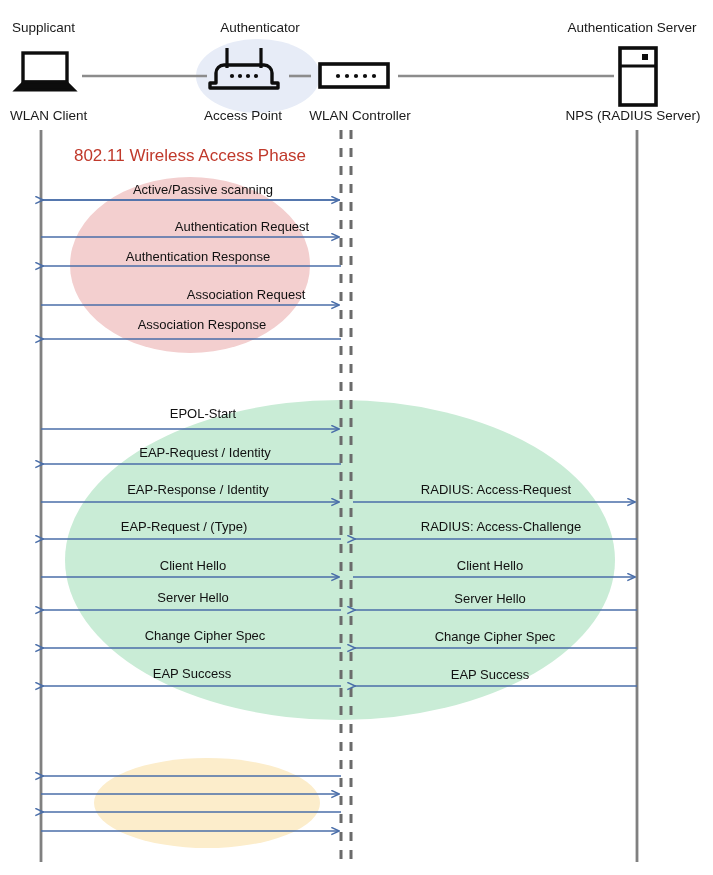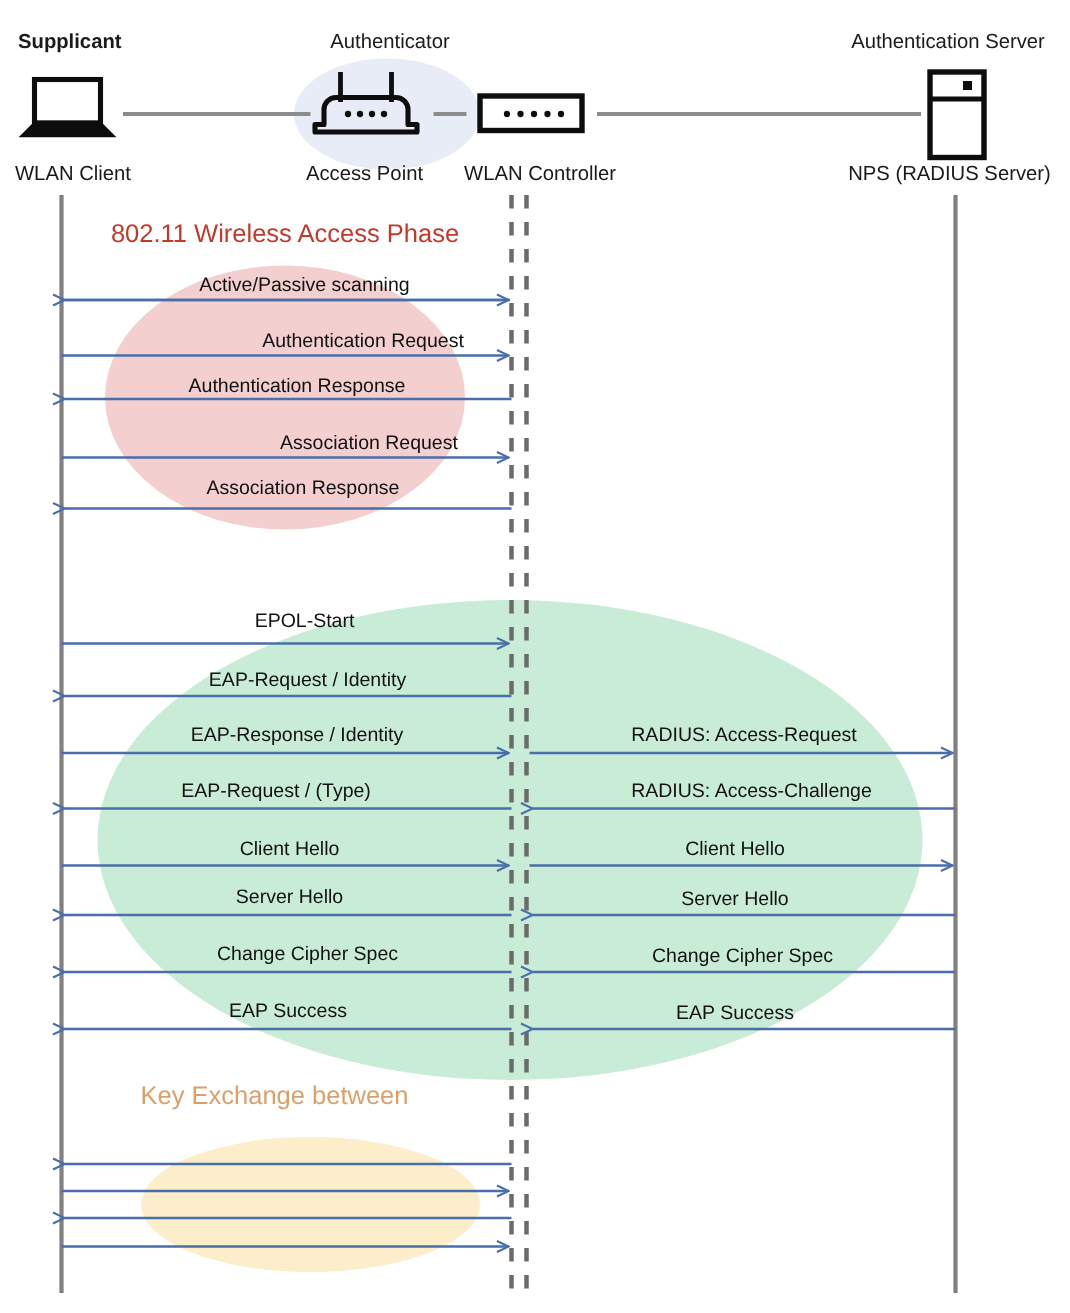--- a/index.html
+++ b/index.html
@@ -141,33 +141,32 @@
     </g>
 
     <g stroke="#4a6ea9" stroke-width="1.7" fill="none">
       <line x1="341" y1="776" x2="43" y2="776" marker-end="url(#arrL)"></line>
       <line x1="41" y1="794" x2="339" y2="794" marker-end="url(#arrR)"></line>
       <line x1="341" y1="812" x2="43" y2="812" marker-end="url(#arrL)"></line>
       <line x1="41" y1="831" x2="339" y2="831" marker-end="url(#arrR)"></line>
     </g>
   </svg>
 
-  <div class="actor-title" style="left:12px; top:20px;font-weight:bold;">Supplicant</div>
+  <div class="actor-title" style="left:12px; top:20px;">Supplicant</div>
   <div class="actor-title" style="left:260px; top:20px; transform:translateX(-50%);">Authenticator</div>
   <div class="actor-title" style="left:632px; top:20px; transform:translateX(-50%);">Authentication Server</div>
 
   <div class="actor-caption" style="left:10px; top:108px;">WLAN Client</div>
   <div class="actor-caption" style="left:243px; top:108px; transform:translateX(-50%);">Access Point</div>
   <div class="actor-caption" style="left:360px; top:108px; transform:translateX(-50%);">WLAN Controller</div>
   <div class="actor-caption" style="left:633px; top:108px; transform:translateX(-50%);">NPS (RADIUS Server)</div>
 
   <div class="phase-label" style="left:190px; top:146px; transform:translateX(-50%); color:#c0392b;">802.11 Wireless Access Phase</div>
 
 
-  <div class="phase-label" style="left:183px; top:721px; transform:translateX(-50%); color:#dba06a;">Key Exchange between</div>
 
   <div class="msg-label" style="left:203px; top:182px;">Active/Passive scanning</div>
   <div class="msg-label" style="left:198px; top:219px;margin-left:44px;">Authentication Request</div>
   <div class="msg-label" style="left:198px; top:249px;">Authentication Response</div>
   <div class="msg-label" style="left:206px; top:287px;margin-left:40px;">Association Request</div>
   <div class="msg-label" style="left:202px; top:317px;">Association Response</div>
 
   <div class="msg-label" style="left:203px; top:406px;">EPOL-Start</div>
   <div class="msg-label" style="left:205px; top:445px;">EAP-Request / Identity</div>
   <div class="msg-label" style="left:198px; top:482px;">EAP-Response / Identity</div>

